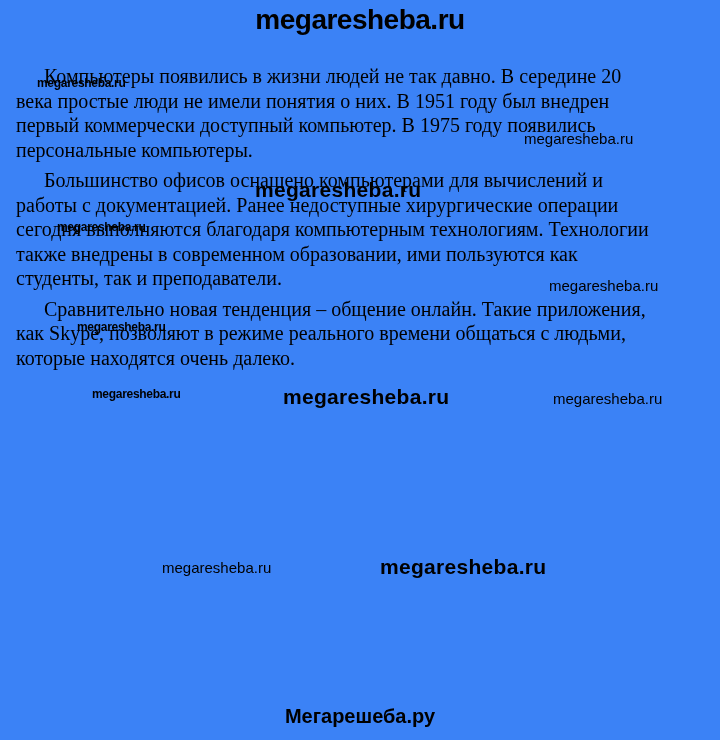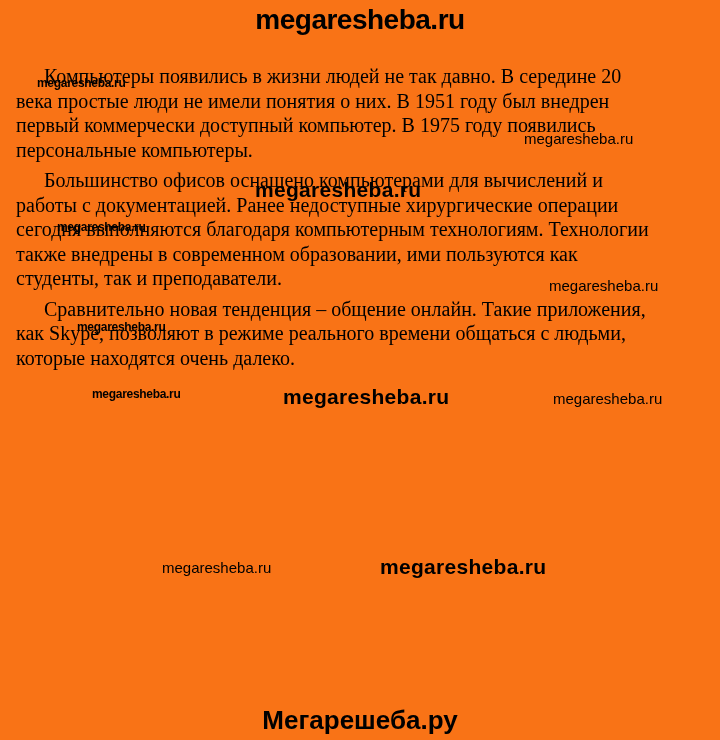--- a/index.html
+++ b/index.html
@@ -1,20 +1,20 @@
 <!DOCTYPE html>
 <html><head>
 <meta charset="utf-8">
 <style>
   html, body { margin: 0; padding: 0; background: #fff; }
   .page {
     position: relative;
     width: 720px;
     height: 740px;
-    background: #f97316;
+    background: #3b82f6;
     color: #000000;
     overflow: hidden;
   }
   .doc-header {
     position: absolute;
     top: 4px;
     left: 0;
     width: 100%;
     text-align: center;
     font-family: "Liberation Sans", sans-serif;
@@ -47,21 +47,21 @@
   .wm.regular    { font-weight: normal; font-size: 15px; }
   .wm.big-bold   { font-weight: bold; font-size: 21px; letter-spacing: 0.3px; }
   .doc-footer {
     position: absolute;
     top: 705px;
     left: 0;
     width: 100%;
     text-align: center;
     font-family: "Liberation Sans", sans-serif;
     font-weight: bold;
-    font-size: 26px;
+    font-size: 20px;
   }
 </style>
 </head>
 <body>
 
 <div class="page">
   <div class="doc-header">megaresheba.ru</div>
 
   <div class="doc-body" id="doc-body">
       <div class="para">Компьютеры появились в жизни людей не так давно. В середине 20

